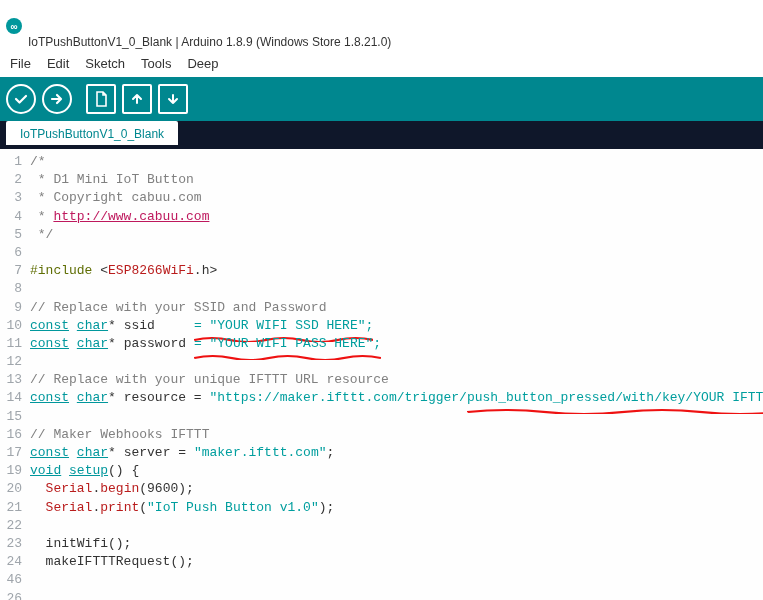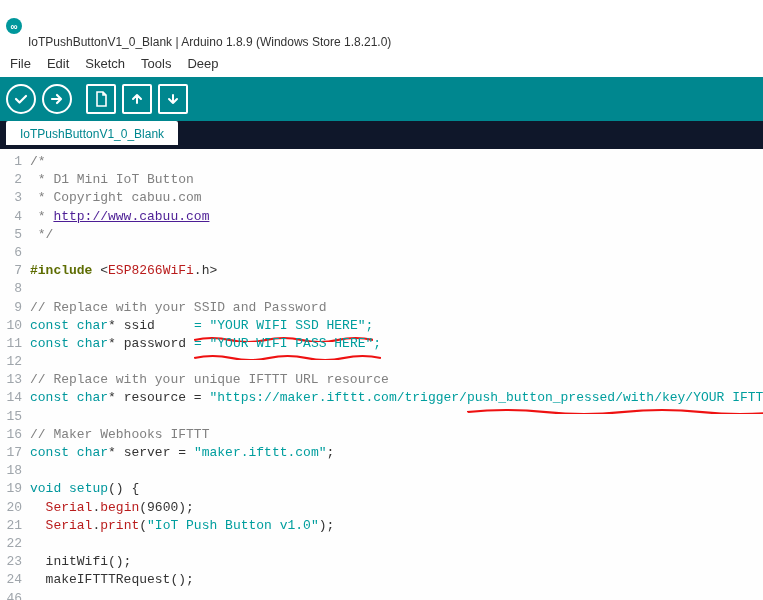--- a/index.html
+++ b/index.html
@@ -26,25 +26,25 @@
   .tabstrip { background:#0f172a; height:28px; display:flex; align-items:flex-start; padding-left:6px; }
   .tab { background:#fff; color:#00878f; font-size:12px; padding:6px 14px 4px 14px; border-top-left-radius:2px; border-top-right-radius:2px; cursor:pointer;}
   .tab-active {}
 
   
   .editor { background:#fefefe; padding-top:4px; font-family: Consolas, "Courier New", monospace; font-size:13px; line-height:1.4; overflow:auto; }
   .code-line { display:flex; align-items:flex-start; }
   .gutter { width:30px; text-align:right; color:#9fa5ab; padding-right:8px; user-select:none; flex-shrink:0;}
   .code { white-space:pre; position:relative; }
   .t-comment { color:#808080; }
-  .t-pre    { color:#5e6d03;font-weight:bold; }
-  .t-kw     { color:#00979c; }
+  .t-pre    { color:#5e6d03; }
+  .t-kw     { color:#00979c;text-decoration:underline; }
   .t-str    { color:#009e9e; }
   .t-fn     { color:#b91c1c; }
-  .t-url-u  { color:#4c1d95; text-decoration:underline;font-family:Liberation Mono, monospace; }
+  .t-url-u  { color:#be185d; text-decoration:underline;font-family:Liberation Mono, monospace; }
   .t-plain  { color:#333; }
 
   
   .annot { position:relative; }
   .underline-red { position:absolute; left:0; right:0; bottom:-3px; height:6px; pointer-events:none; }
   .underline-red svg { width:100%; height:100%; }
 </style>
 </head>
 <body>
 
@@ -163,24 +163,20 @@
     </div>
     <div class="code-line">
       <div class="gutter">16</div>
       <div class="code"><span class="t-comment">// Maker Webhooks IFTTT</span></div>
     </div>
     <div class="code-line">
       <div class="gutter">17</div>
       <div class="code"><span class="t-kw">const</span><span class="t-plain"> </span><span class="t-kw">char</span><span class="t-plain">* server = </span><span class="t-str">"maker.ifttt.com"</span><span class="t-plain">;</span></div>
     </div>
     <div class="code-line">
-      <div class="gutter">18</div>
-      <div class="code"><span class="t-plain"></span></div>
-    </div>
-    <div class="code-line">
       <div class="gutter">19</div>
       <div class="code"><span class="t-kw">void</span><span class="t-plain"> </span><span class="t-kw">setup</span><span class="t-plain">() {</span></div>
     </div>
     <div class="code-line">
       <div class="gutter">20</div>
       <div class="code"><span class="t-plain">  </span><span class="t-fn">Serial</span><span class="t-plain">.</span><span class="t-fn">begin</span><span class="t-plain">(9600);</span></div>
     </div>
     <div class="code-line">
       <div class="gutter">21</div>
       <div class="code"><span class="t-plain">  </span><span class="t-fn">Serial</span><span class="t-plain">.</span><span class="t-fn">print</span><span class="t-plain">(</span><span class="t-str">"IoT Push Button v1.0"</span><span class="t-plain">);</span></div>

